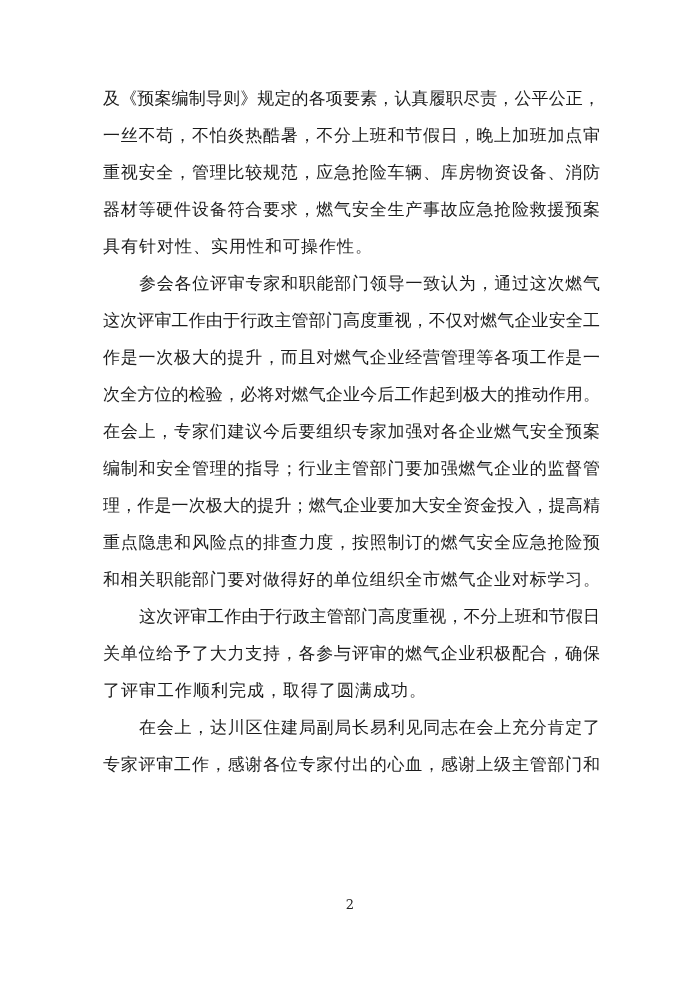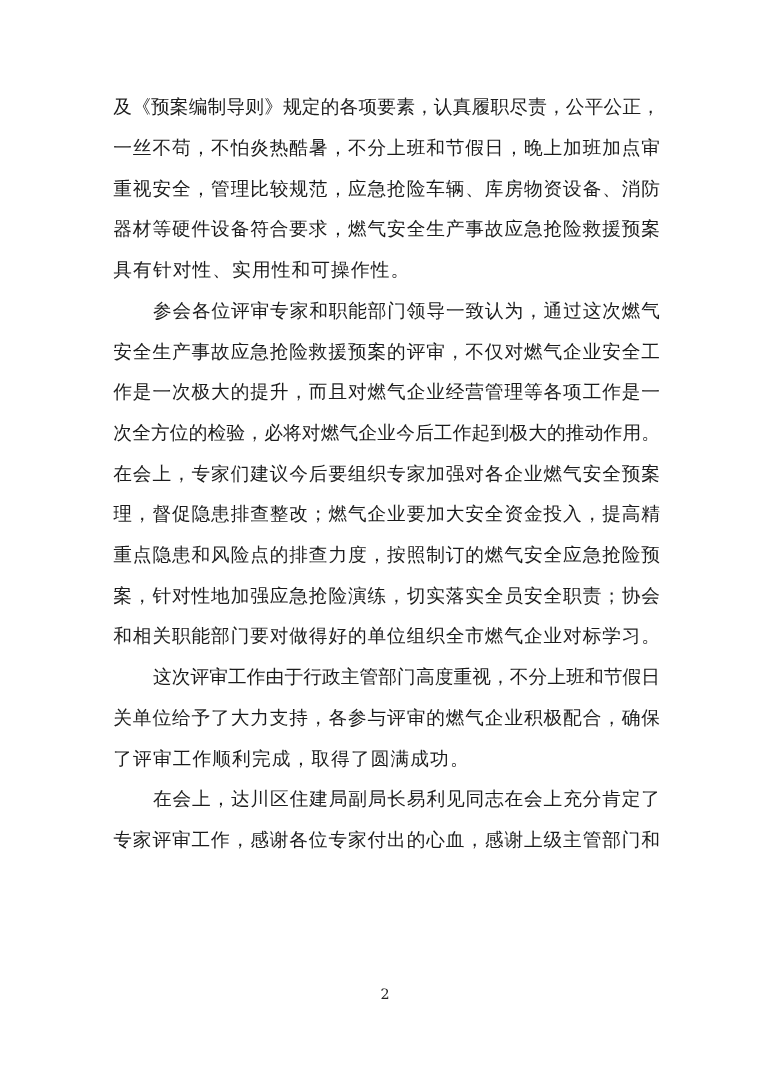--- a/index.html
+++ b/index.html
@@ -68,27 +68,27 @@
     <div class="paragraph">
       <div class="line fill">及《预案编制导则》规定的各项要素，认真履职尽责，公平公正，</div>
       <div class="line fill">一丝不苟，不怕炎热酷暑，不分上班和节假日，晚上加班加点审</div>
       <div class="line fill">重视安全，管理比较规范，应急抢险车辆、库房物资设备、消防</div>
       <div class="line fill">器材等硬件设备符合要求，燃气安全生产事故应急抢险救援预案</div>
       <div class="line end">具有针对性、实用性和可操作性。</div>
     </div>
 
     <div class="paragraph">
       <div class="line fill indent">参会各位评审专家和职能部门领导一致认为，通过这次燃气</div>
-      <div class="line fill">安全生产事故应急抢险救援预案的评审，不仅对燃气企业安全工</div>
+      <div class="line fill">这次评审工作由于行政主管部门高度重视，不仅对燃气企业安全工</div>
       <div class="line fill">作是一次极大的提升，而且对燃气企业经营管理等各项工作是一</div>
       <div class="line fill">次全方位的检验，必将对燃气企业今后工作起到极大的推动作用。</div>
       <div class="line fill">在会上，专家们建议今后要组织专家加强对各企业燃气安全预案</div>
-      <div class="line fill">理，督促隐患排查整改；燃气企业要加大安全资金投入，提高精</div>
+      <div class="line fill">编制和安全管理的指导；行业主管部门要加强燃气企业的监督管</div>
+      <div class="line fill">理，作是一次极大的提升；燃气企业要加大安全资金投入，提高精</div>
       <div class="line fill">重点隐患和风险点的排查力度，按照制订的燃气安全应急抢险预</div>
-      <div class="line fill">案，针对性地加强应急抢险演练，切实落实全员安全职责；协会</div>
       <div class="line fill">和相关职能部门要对做得好的单位组织全市燃气企业对标学习。</div>
     </div>
 
     <div class="paragraph">
       <div class="line fill indent">这次评审工作由于行政主管部门高度重视，不分上班和节假日</div>
       <div class="line fill">关单位给予了大力支持，各参与评审的燃气企业积极配合，确保</div>
       <div class="line end">了评审工作顺利完成，取得了圆满成功。</div>
     </div>
 
     <div class="paragraph">

